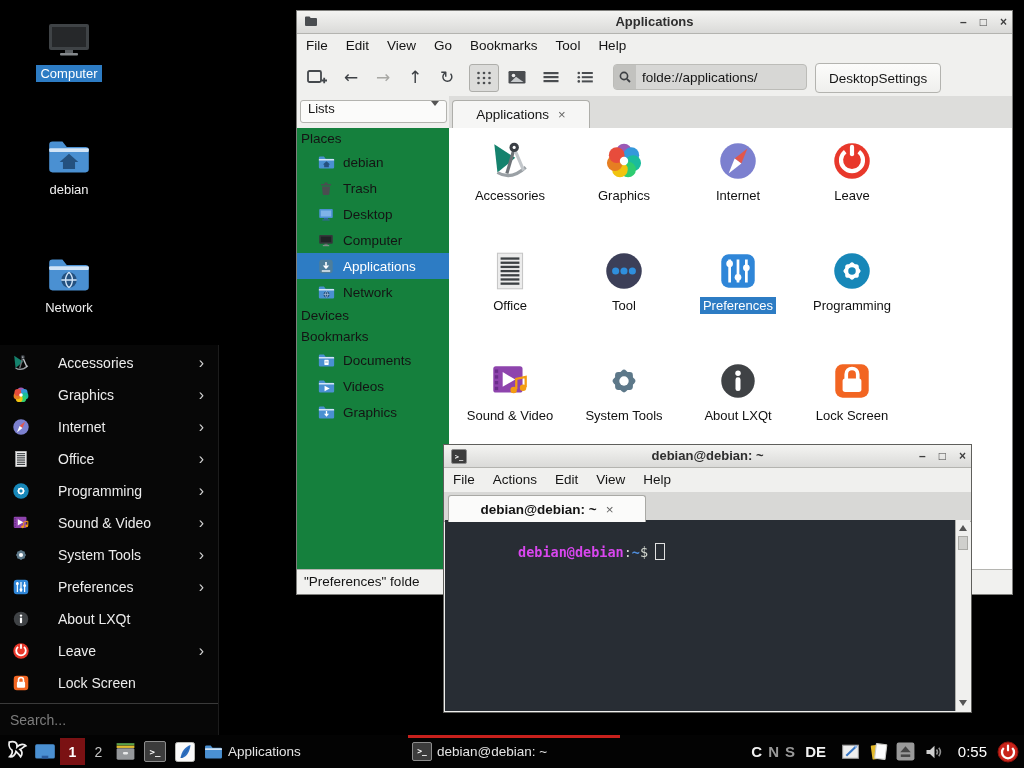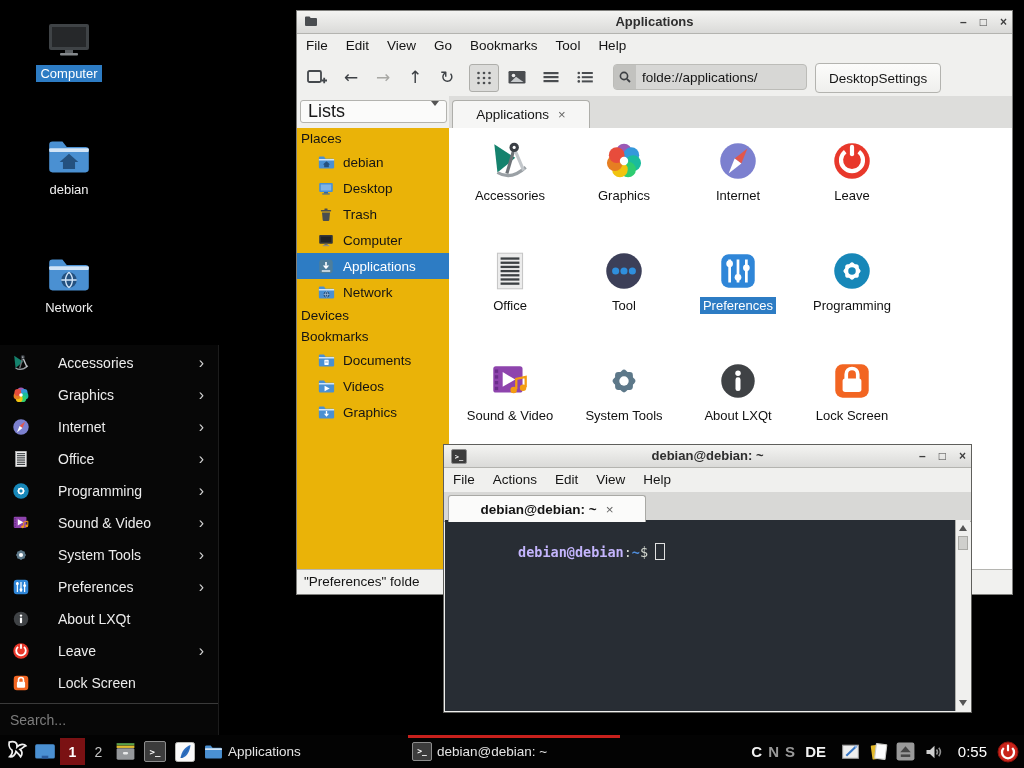--- a/index.html
+++ b/index.html
@@ -45,31 +45,31 @@
   .tglyph.dis{color:#a8a8a4;}
   .tbtn.pressed{background:#dcdcda;border:1px solid #aeaeaa;border-radius:3px;width:28px;height:26px;top:6px;}
   .addrbar{position:absolute;left:316px;top:6px;width:194px;height:26px;background:#d7d7d5;
            border:1px solid #bcbcb8;border-radius:4px;display:flex;align-items:center;box-sizing:border-box;}
   .addr-ic{width:22px;height:24px;background:#c2c2bf;border-radius:3px 0 0 3px;display:flex;align-items:center;justify-content:center;}
   .addr-text{font-size:13.5px;color:#161616;margin-left:6px;white-space:nowrap;}
   .dsbtn{position:absolute;left:518px;top:5px;height:28px;padding:0 13px;background:linear-gradient(#fcfcfb,#efefed);
          border:1px solid #b3b3af;border-radius:4px;font-size:13.5px;color:#161616;display:flex;align-items:center;}
   .fm-row2{position:absolute;left:0;right:0;top:85px;height:32px;background:#f0f0ee;border-bottom:1px solid #b5b5b1;}
   .combo{position:absolute;left:3px;top:4px;width:147px;height:23px;background:#fbfbfa;border:1px solid #b3b3af;
-         border-radius:3px;display:flex;box-sizing:border-box;font-size:18px;color:#161616;}
+         border-radius:3px;display:flex;box-sizing:border-box;font-size:13px;color:#161616;}
   .combo .cl{margin-left:7px;flex:1;}
   .combo .ca{width:0;height:0;border-left:4px solid transparent;border-right:4px solid transparent;
              border-top:5px solid #555;margin-right:7px;}
   .fm-tab{position:absolute;left:155px;top:4px;height:28px;width:138px;background:#f6f6f5;
           border:1px solid #aeaeaa;border-bottom:none;border-radius:4px 4px 0 0;z-index:2;
           display:flex;align-items:center;justify-content:center;font-size:13.5px;color:#141414;box-sizing:border-box;}
   .fm-tab .x{margin-left:9px;color:#666;font-size:13px;}
   .tabstrip{position:absolute;left:152px;right:0;top:0;bottom:0;background:#dddddb;}
   .fm-body{position:absolute;left:0;right:0;top:117px;bottom:25px;}
-  .fm-side{position:absolute;left:0;top:0;bottom:0;width:176px;background:#eab308;border-right:1px solid #c3c3bf;box-sizing:border-box;overflow:hidden;}
+  .fm-side{position:absolute;left:0;top:0;bottom:0;width:176px;background:#15803d;border-right:1px solid #c3c3bf;box-sizing:border-box;overflow:hidden;}
   .sb-head{height:21px;line-height:21px;padding-left:4px;font-size:13.5px;color:#141414;}
   .sb-row{height:26px;display:flex;align-items:center;font-size:13.5px;color:#141414;}
   .sb-row .sbic{width:17px;height:15px;margin-left:21px;flex:0 0 17px;}
   .sb-row .sblab{margin-left:8px;white-space:nowrap;}
   .sb-row.sel{background:#2d7cc4;color:#fff;}
   .fm-view{position:absolute;left:152px;right:0;top:0;bottom:0;background:#fff;}
   .appgrid{position:absolute;left:4px;top:8px;display:grid;grid-template-columns:repeat(4,114px);grid-auto-rows:110px;}
   .app{display:flex;flex-direction:column;align-items:center;}
   .app .aic{width:46px;height:46px;margin-top:2px;}
   .app .alab{margin-top:3px;font-size:13px;color:#111;text-align:center;line-height:15px;max-width:96px;padding:1px 3px;}
@@ -78,21 +78,21 @@
              font-size:13.5px;color:#141414;line-height:24px;padding-left:7px;box-sizing:border-box;}
 
   
   .term-tabbar{position:relative;height:29px;background:#d8d8d6;border-bottom:1px solid #a9a9a5;}
   .term-tab{position:absolute;left:4px;top:3px;height:27px;width:198px;background:#fbfbfa;
             border:1px solid #a9a9a5;border-bottom:none;border-radius:3px 3px 0 0;z-index:2;
             display:flex;align-items:center;justify-content:center;font-size:13.5px;font-weight:bold;color:#141414;box-sizing:border-box;}
   .term-tab .x{margin-left:9px;color:#666;font-weight:normal;}
   .term-body{position:absolute;left:1px;right:1px;top:75px;bottom:1px;background:#282d34;}
   .term-text{position:absolute;left:8px;top:7px;font-family:"DejaVu Sans Mono",monospace;font-size:13.5px;font-weight:bold;white-space:pre;}
-  .p-user{color:#c4b5fd;}
+  .p-user{color:#d946ef;}
   .p-sep{color:#d3d7cf;font-weight:normal;}
   .p-path{color:#4f8ddc;}
   .p-dollar{color:#d3d7cf;font-weight:normal;}
   .cursor{display:inline-block;width:8px;height:15px;border:1.5px solid #dfdfdf;vertical-align:-3px;margin-left:7px;}
   .tscroll{position:absolute;right:0;top:0;bottom:0;width:15px;background:#f0f0ee;border-left:1px solid #b0b0ac;box-sizing:border-box;}
   .tsa{position:absolute;left:3px;width:0;height:0;border-left:4px solid transparent;border-right:4px solid transparent;}
   .tsa.up{top:5px;border-bottom:6px solid #555;}
   .tsa.dn{bottom:5px;border-top:6px solid #555;}
   .tthumb{position:absolute;left:2px;right:2px;top:16px;height:12px;background:#cfcfcc;border:1px solid #a9a9a5;}
 
@@ -600,32 +600,32 @@
           <span class="sbic">
               <svg width="17" height="15" viewBox="0 0 40 34">
                 <use href="#i-folder-home"></use>
               </svg>
             </span>
           <span class="sblab">debian</span>
         </div>
         <div class="sb-row">
           <span class="sbic">
               <svg width="16" height="15">
+                <use href="#i-trash16"></use>
+              </svg>
+            </span>
+          <span class="sblab">Trash</span>
+        </div>
+        <div class="sb-row">
+          <span class="sbic">
+              <svg width="16" height="15">
                 <use href="#i-desktop16"></use>
               </svg>
             </span>
           <span class="sblab">Desktop</span>
-        </div>
-        <div class="sb-row">
-          <span class="sbic">
-              <svg width="16" height="15">
-                <use href="#i-trash16"></use>
-              </svg>
-            </span>
-          <span class="sblab">Trash</span>
         </div>
         <div class="sb-row">
           <span class="sbic">
               <svg width="16" height="15">
                 <use href="#i-computer16"></use>
               </svg>
             </span>
           <span class="sblab">Computer</span>
         </div>
         <div class="sb-row sel">

